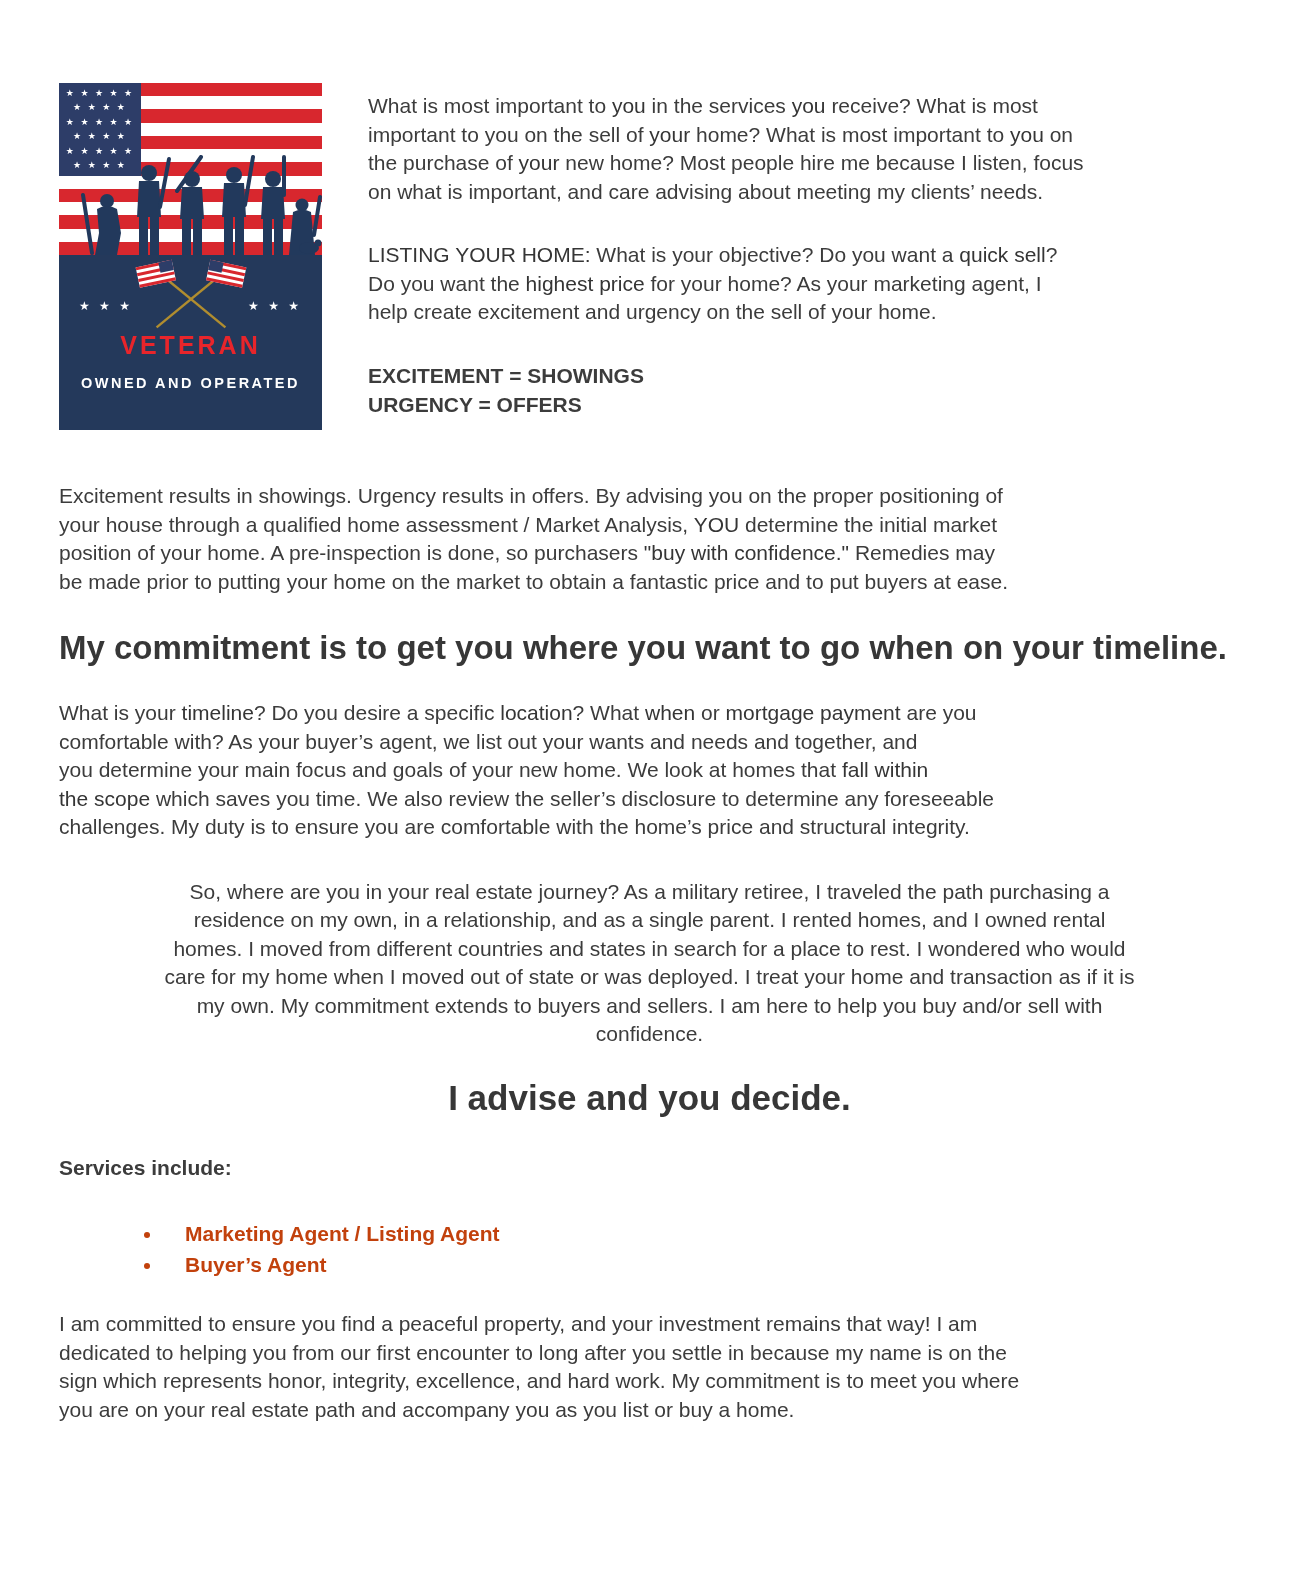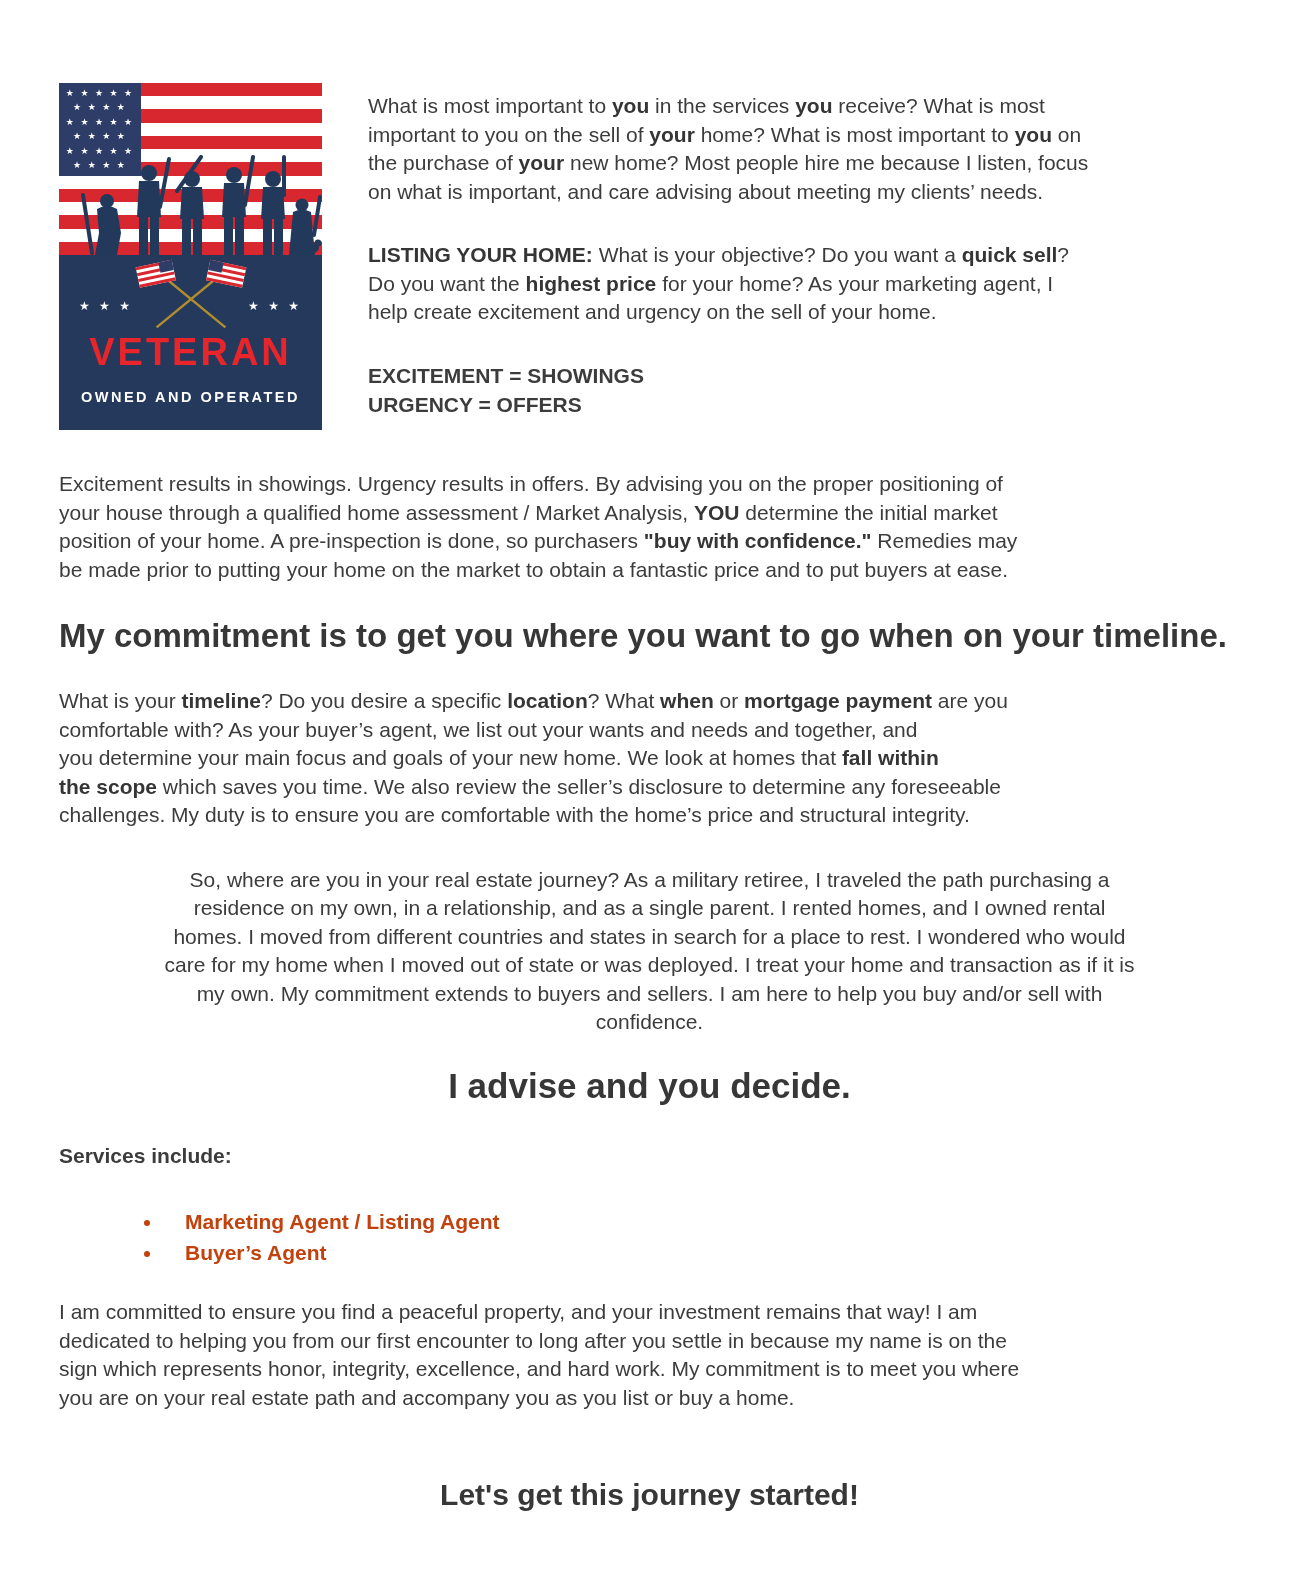--- a/index.html
+++ b/index.html
@@ -26,57 +26,57 @@
     font-size:9px; line-height:9px; letter-spacing:2px; text-align:center;
   }
   .soldiers-svg { position:absolute; bottom:0; left:0; width:263px; height:100px; display:block; }
 
   .navy-area { height:175px; background:#24395b; position:relative; text-align:center; overflow:hidden; }
   .flags-svg { display:block; margin:2px auto 0; width:150px; height:76px; }
   .side-stars { position:absolute; top:44px; color:#ffffff; font-size:12px; letter-spacing:3px; }
   .side-stars.left { left:20px; }
   .side-stars.right { right:20px; }
   .veteran-word {
-    color:#e8252b; font-size:38px; font-weight:bold; letter-spacing:3px; margin-top:-2px;
+    color:#e8252b; font-size:25px; font-weight:bold; letter-spacing:3px; margin-top:-2px;
   }
   .owned-word {
     color:#ffffff; font-size:14.5px; font-weight:bold; letter-spacing:2.5px; margin-top:15px;
   }
 
   .intro { margin-left:46px; padding-top:9px; width:852px; }
 
   p, .para { font-size:21px; line-height:28.5px; white-space:pre-wrap; }
   .intro .p2 { margin-top:35px; }
   .equations { margin-top:34px; font-weight:bold; }
   .equations div { font-size:21px; line-height:29px; }
 
   
   .main { width:1181px; }
-  .p-excitement { margin-top:40px; }
+  .p-excitement { margin-top:52px; }
   .h-commitment {
     margin-top:35px; text-align:left;
     font-size:33px; line-height:34px; font-weight:bold; color:#373737;
   }
   .p-timeline { margin-top:34px; }
   .p-journey  { margin-top:36px;text-align:center; }
   .h-advise {
     margin-top:29px; text-align:center;
     font-size:35px; line-height:40px; font-weight:bold; color:#373737;
   }
   .services-label { margin-top:36px; font-weight:bold; }
   ul.services { margin-top:36px; list-style:disc; padding-left:104px; }
   ul.services li {
     font-size:21px; line-height:31px; font-weight:bold; padding-left:22px; color:#c2410c;
   }
   .p-committed { margin-top:30px; }
   .h-journey {
     margin-top:63px; text-align:center;
     font-size:30px; line-height:40px; font-weight:bold; color:#373737;
   }
-  b { font-weight:bold; color:#353535; }
+  b { font-weight:normal; color:#353535; }
 </style>
 </head>
 <body>
 
 <div class="page">
 
   <div class="top">
 
     <div class="badge">
       <div class="flag-area">
@@ -204,16 +204,15 @@
     <ul class="services">
       <li>Marketing Agent / Listing Agent</li>
       <li>Buyer’s Agent</li>
     </ul>
 
     <p class="p-committed">I am committed to ensure you find a peaceful property, and your investment remains that way! I am
 dedicated to helping you from our first encounter to long after you settle in because my name is on the
 sign which represents honor, integrity, excellence, and hard work. My commitment is to meet you where
 you are on your real estate path and accompany you as you list or buy a home.</p>
 
-    <div class="h-journey">Let's get this journey started!</div>
 
   </div>
 </div>
 
 </body></html>

